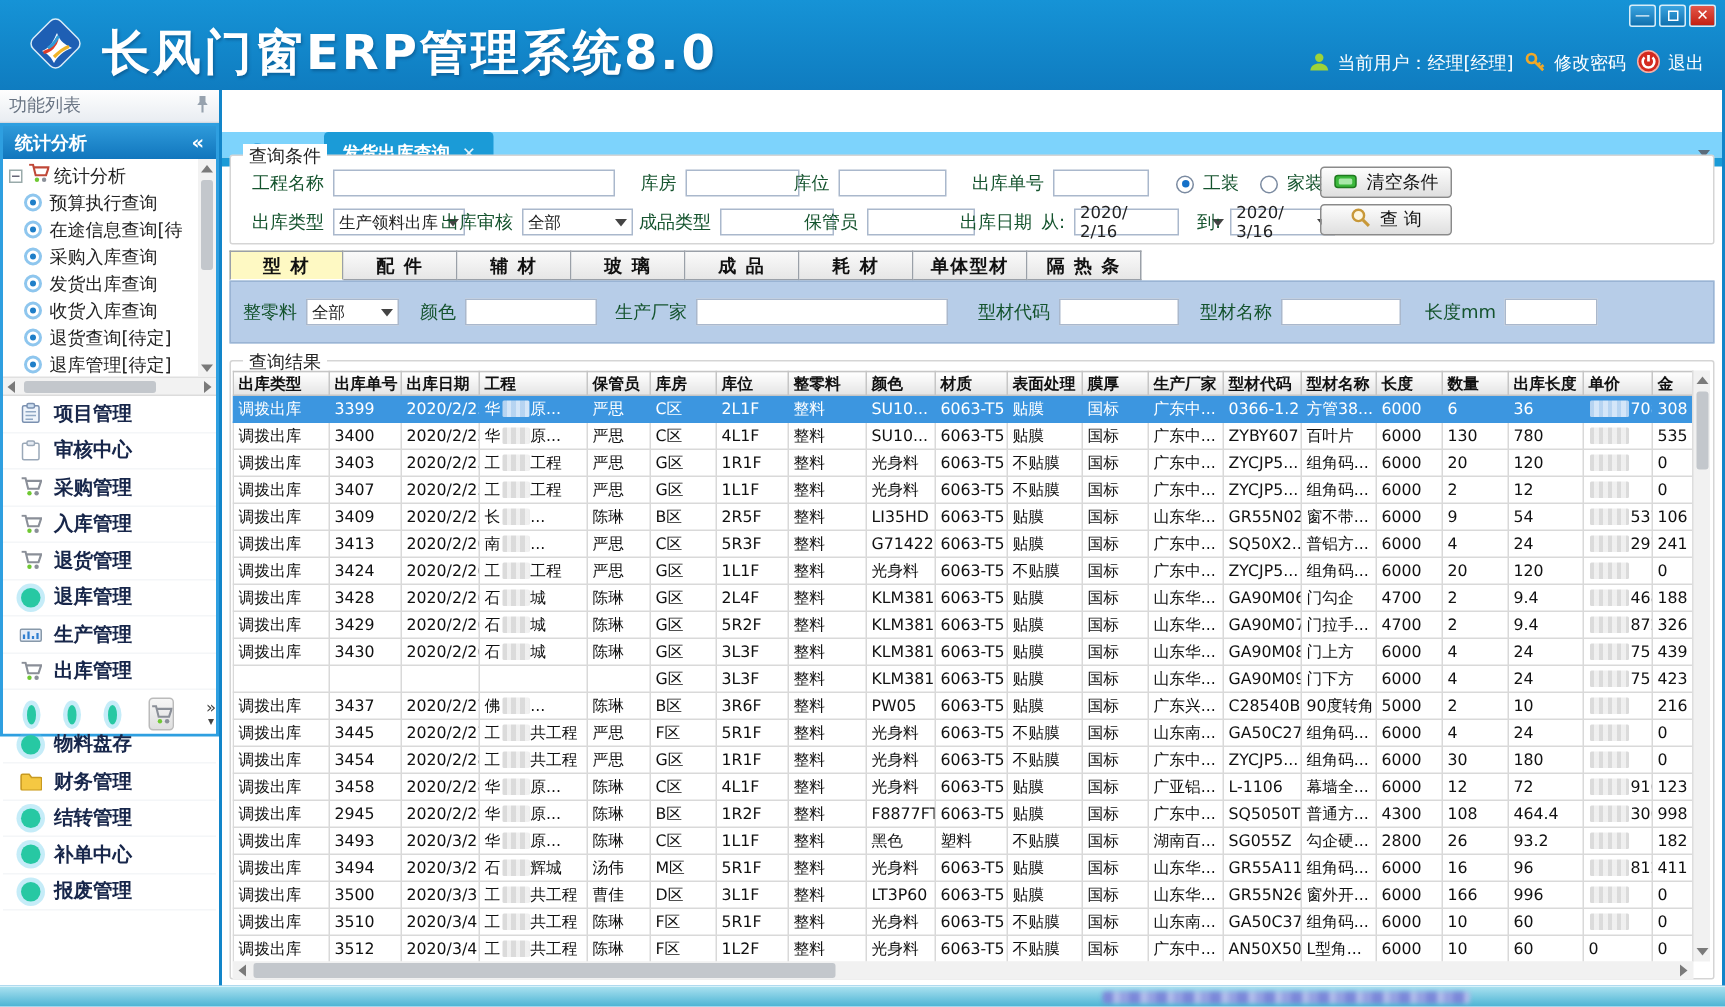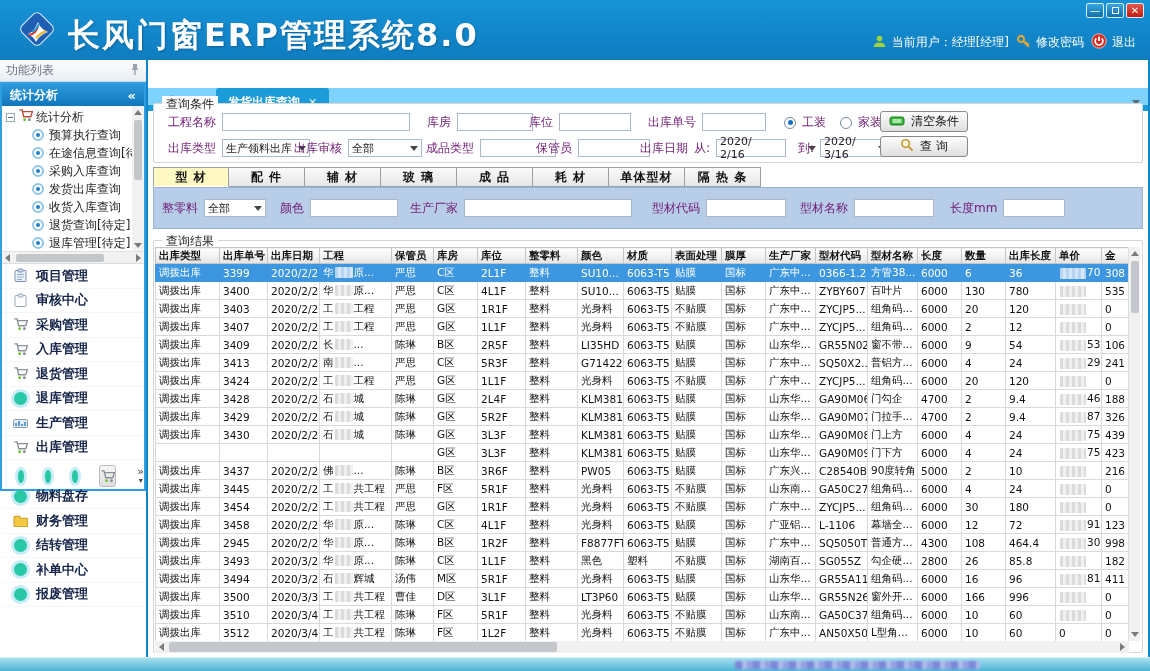--- a/index.html
+++ b/index.html
@@ -31,21 +31,21 @@
     border:2px solid #2e9fe0; background:#fff; }
   #stat-hdr { height:22px; background:linear-gradient(#2e9ada,#1176bd); color:#fff; font-size:12px;
     font-weight:bold; display:flex; align-items:center; padding:0 8px; }
   #stat-hdr .sp { flex:1; }
   #stat-hdr .chev { font-size:13px; cursor:pointer; }
   #treebox { position:relative; height:146px; border-bottom:1px solid #e0e0e0; overflow:hidden; padding-top:2px; }
   .tree-root { display:flex; align-items:center; height:18px; font-size:12px; color:#222; padding-left:4px; gap:3px; }
   .expander { width:9px; height:9px; border:1px solid #9aa; background:#fff; position:relative; }
   .expander:after { content:""; position:absolute; left:1px; top:3px; width:5px; height:1px; background:#667; }
   .tree-item { display:flex; align-items:center; height:18px; font-size:12px; color:#222;
-    padding-left:30px; gap:5px; white-space:nowrap; cursor:pointer; }
+    padding-left:14px; gap:5px; white-space:nowrap; cursor:pointer; }
   .dot-icon { width:12px; height:12px; border-radius:50%; background:#fff; border:2px solid #8ec6ee;
     position:relative; flex:none; }
   .dot-icon:after { content:""; position:absolute; left:2px; top:2px; width:4px; height:4px;
     border-radius:50%; background:#1e7ec8; }
   #tree-vscroll { position:absolute; right:0; top:0; width:12px; height:146px; background:#f2f2f2; }
   #tree-hscroll { height:12px; background:#f2f2f2; position:relative; border-bottom:1px solid #dcdcdc; }
   .arr { position:absolute; width:0; height:0; }
   .thumb { position:absolute; background:#c3c7cc; border-radius:2px; }
   #menu { }
   .menu-item { display:flex; align-items:center; height:24.5px; padding-left:10px; gap:8px;
@@ -69,21 +69,21 @@
   #tab-active { position:absolute; left:68px; top:0; height:28px; display:flex; align-items:center;
     gap:8px; padding:0 12px; background:#1b9bd7; color:#fff; font-size:12px; font-weight:bold;
     border-radius:3px 3px 0 0; cursor:pointer; }
   #tab-active .x { font-weight:normal; font-size:11px; opacity:.9; cursor:pointer; }
   #tabbar .ddown { position:absolute; right:8px; top:12px; width:0; height:0;
     border-left:4px solid transparent; border-right:4px solid transparent; border-top:5px solid #5a6b7a; }
   #tabband { height:6px; background:#1b9bd7; }
 
   .grp { position:absolute; border:1px solid #d5d5d5; border-radius:2px; background:#fff; }
   .grp-label { position:absolute; top:-8px; left:8px; background:#fff; padding:0 4px; font-size:12px; color:#222; }
-  .flabel { font-size:12px; color:#701a75; white-space:nowrap; }
+  .flabel { font-size:12px; color:#14532d; white-space:nowrap; }
   .inp { background:#fff; border:1px solid #aab8cc; height:18px; }
   .ddsel { background:#fff; border:1px solid #aab8cc; height:18px; font-size:11px; color:#222;
     display:flex; align-items:center; padding:0 3px; cursor:pointer; }
   .ddsel .sp { flex:1; }
   .ddsel .caret { width:0; height:0; border-left:4px solid transparent; border-right:4px solid transparent;
     border-top:5px solid #444; }
   .frow-item { position:absolute; display:flex; align-items:center; gap:6px; }
   .radio { width:12px; height:12px; border-radius:50%; border:1px solid #7a8aa0; background:#fff;
     position:relative; cursor:pointer; }
   .radio.on:after { content:""; position:absolute; left:2.5px; top:2.5px; width:5px; height:5px;
@@ -919,21 +919,21 @@
                 <td>整料</td>
                 <td>黑色</td>
                 <td>塑料</td>
                 <td>不贴膜</td>
                 <td>国标</td>
                 <td>湖南百...</td>
                 <td>SG055Z</td>
                 <td>勾企硬...</td>
                 <td>2800</td>
                 <td>26</td>
-                <td>85.8</td>
+                <td>93.2</td>
                 <td><span class="mask mw24"></span></td>
                 <td>182</td>
               </tr>
               <tr>
                 <td>调拨出库</td>
                 <td>3494</td>
                 <td>2020/3/2</td>
                 <td>石<span class="mask mw18"></span>辉城</td>
                 <td>汤伟</td>
                 <td>M区</td>

